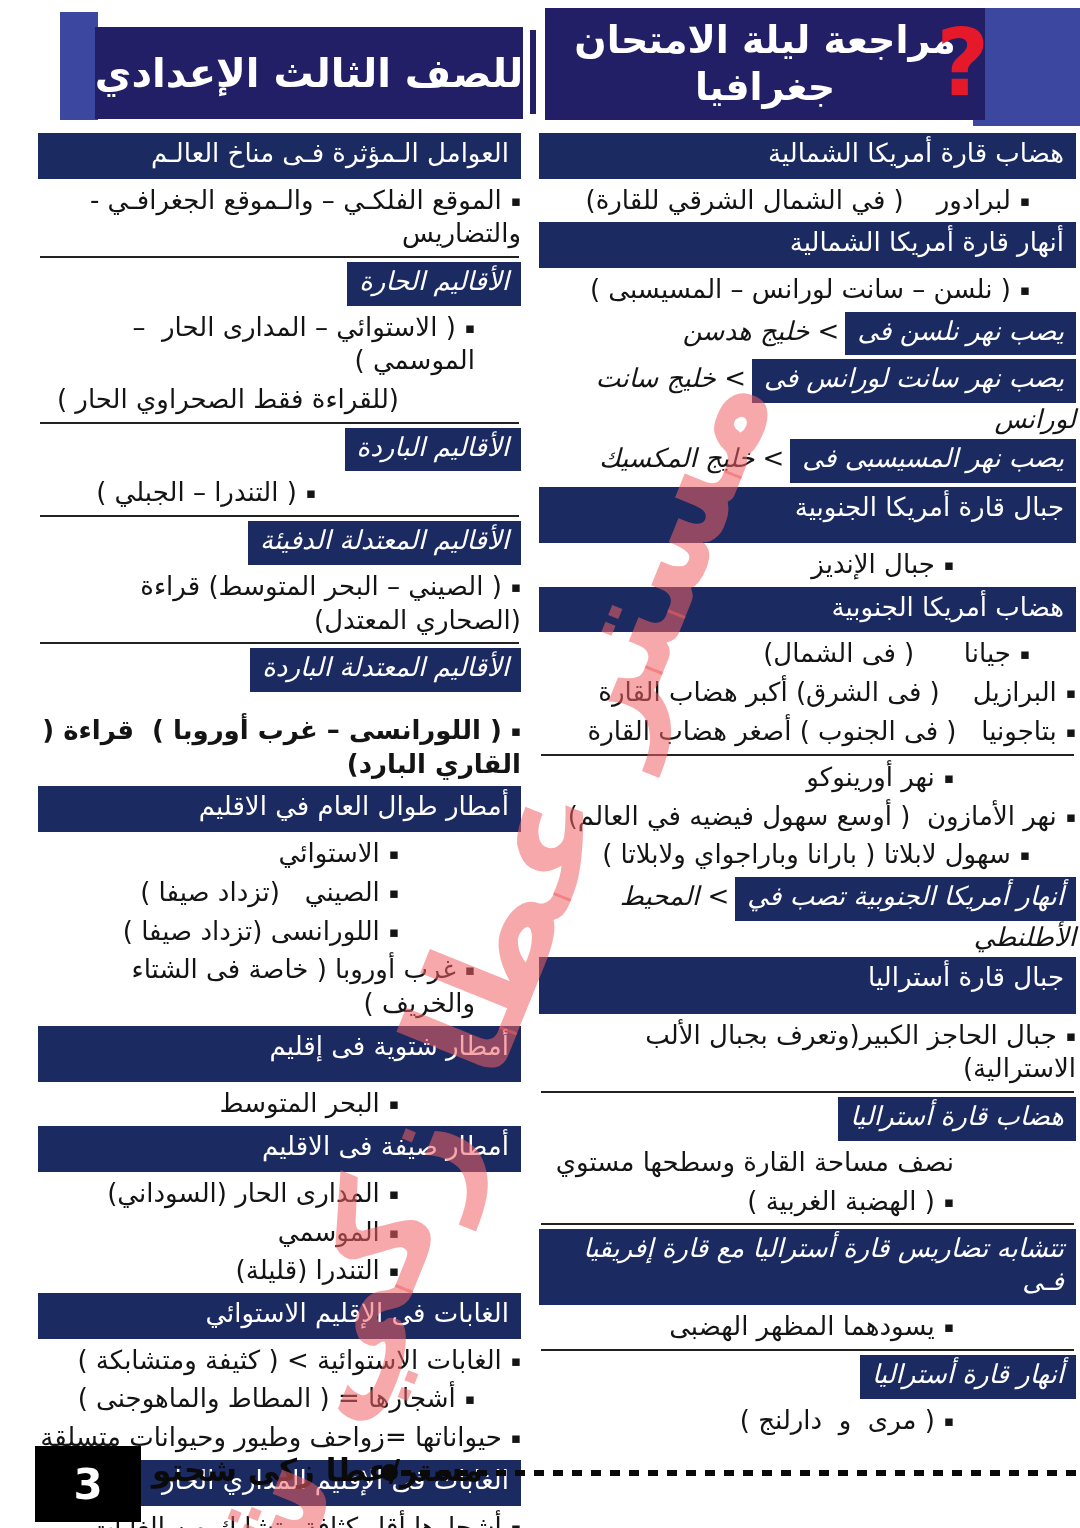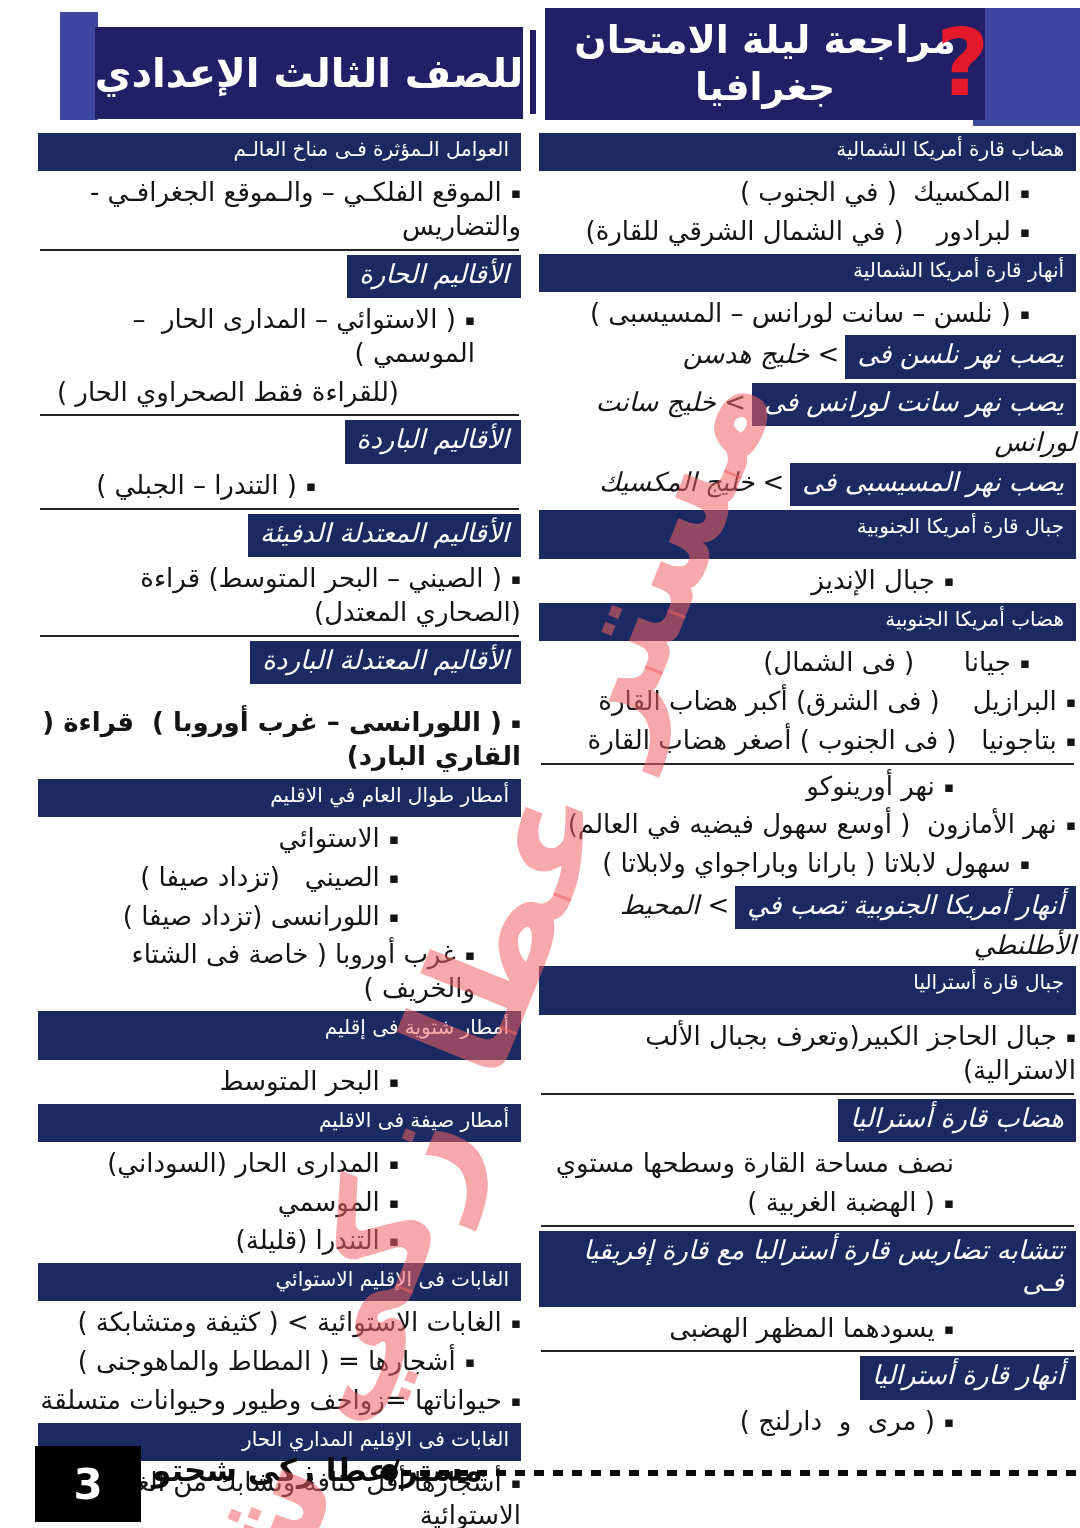--- a/index.html
+++ b/index.html
@@ -17,21 +17,21 @@
                display:flex;align-items:center;justify-content:center;font-size:40px;white-space:nowrap;}
   .divider-v{position:absolute;left:530px;top:30px;width:6px;height:84px;background:var(--banner-navy);}
   .banner-right{position:absolute;left:545px;top:8px;width:440px;height:112px;
                 display:flex;flex-direction:column;align-items:center;justify-content:center;
                 font-size:38px;line-height:1.25;white-space:nowrap;}
   .qmark{position:absolute;left:936px;top:10px;font-size:92px;font-weight:900;color:var(--accent-red);z-index:3;}
   
   .content{position:absolute;top:130px;left:38px;right:4px;display:flex;direction:rtl;gap:18px;}
   .col-right{width:537px;flex:none;}
   .col-left{flex:1;min-width:0;}
-  .bar{background:var(--navy);color:#fff;font-size:20px;padding:4px 12px 9px;margin:3px 0;line-height:1.25;}
+  .bar{background:var(--navy);color:#fff;font-size:26px;padding:4px 12px 9px;margin:3px 0;line-height:1.25;}
   .bar.tall{padding-bottom:20px;}
   .chip-row{margin:4px 0;line-height:1.25;font-style:italic;}
   .chip{display:inline-block;background:var(--navy);color:#fff;font-size:26px;padding:3px 12px 8px;}
   .tail{font-size:26px;color:var(--ink);margin:0 6px;white-space:pre-wrap;}
   .row{font-size:26px;color:var(--ink);margin:5px 0;line-height:1.3;white-space:pre-wrap;}
   .row .marker{font-size:15px;margin-left:9px;vertical-align:3px;}
   .row.strong{font-weight:700;margin-top:22px;}
   .i1{padding-right:46px;} .i2{padding-right:122px;} .i3{padding-right:205px;}
   .sep{border-top:2px solid #222;margin:3px 2px;}
   
@@ -59,21 +59,20 @@
   <div class="accent-right"></div>
   <div class="banner banner-right">
     <div>مراجعة ليلة الامتحان</div>
     <div>جغرافيا</div>
   </div>
   <div class="qmark">?</div>
 
   <div class="content">
     <div class="col col-right" id="col-right">
         <div class="bar">هضاب قارة أمريكا الشمالية</div>
-        <div class="row i1"><span class="marker">▪</span><span>المكسيك  ( في الجنوب )</span></div>
         <div class="row i1"><span class="marker">▪</span><span>لبرادور    ( في الشمال الشرقي للقارة)</span></div>
         <div class="bar">أنهار قارة أمريكا الشمالية</div>
         <div class="row i1"><span class="marker">▪</span><span>( نلسن – سانت لورانس – المسيسبى )</span></div>
         <div class="chip-row"><span class="chip">يصب نهر نلسن فى</span><span class="tail">&gt; خليج هدسن</span></div>
         <div class="chip-row"><span class="chip">يصب نهر سانت لورانس فى</span><span class="tail">&gt; خليج سانت لورانس</span></div>
         <div class="chip-row"><span class="chip">يصب نهر المسيسبى فى</span><span class="tail">&gt; خليج المكسيك</span></div>
         <div class="bar tall">جبال قارة أمريكا الجنوبية</div>
         <div class="row i2"><span class="marker">▪</span><span>جبال الإنديز</span></div>
         <div class="bar">هضاب أمريكا الجنوبية</div>
         <div class="row i1"><span class="marker">▪</span><span>جيانا      ( فى الشمال)</span></div>

